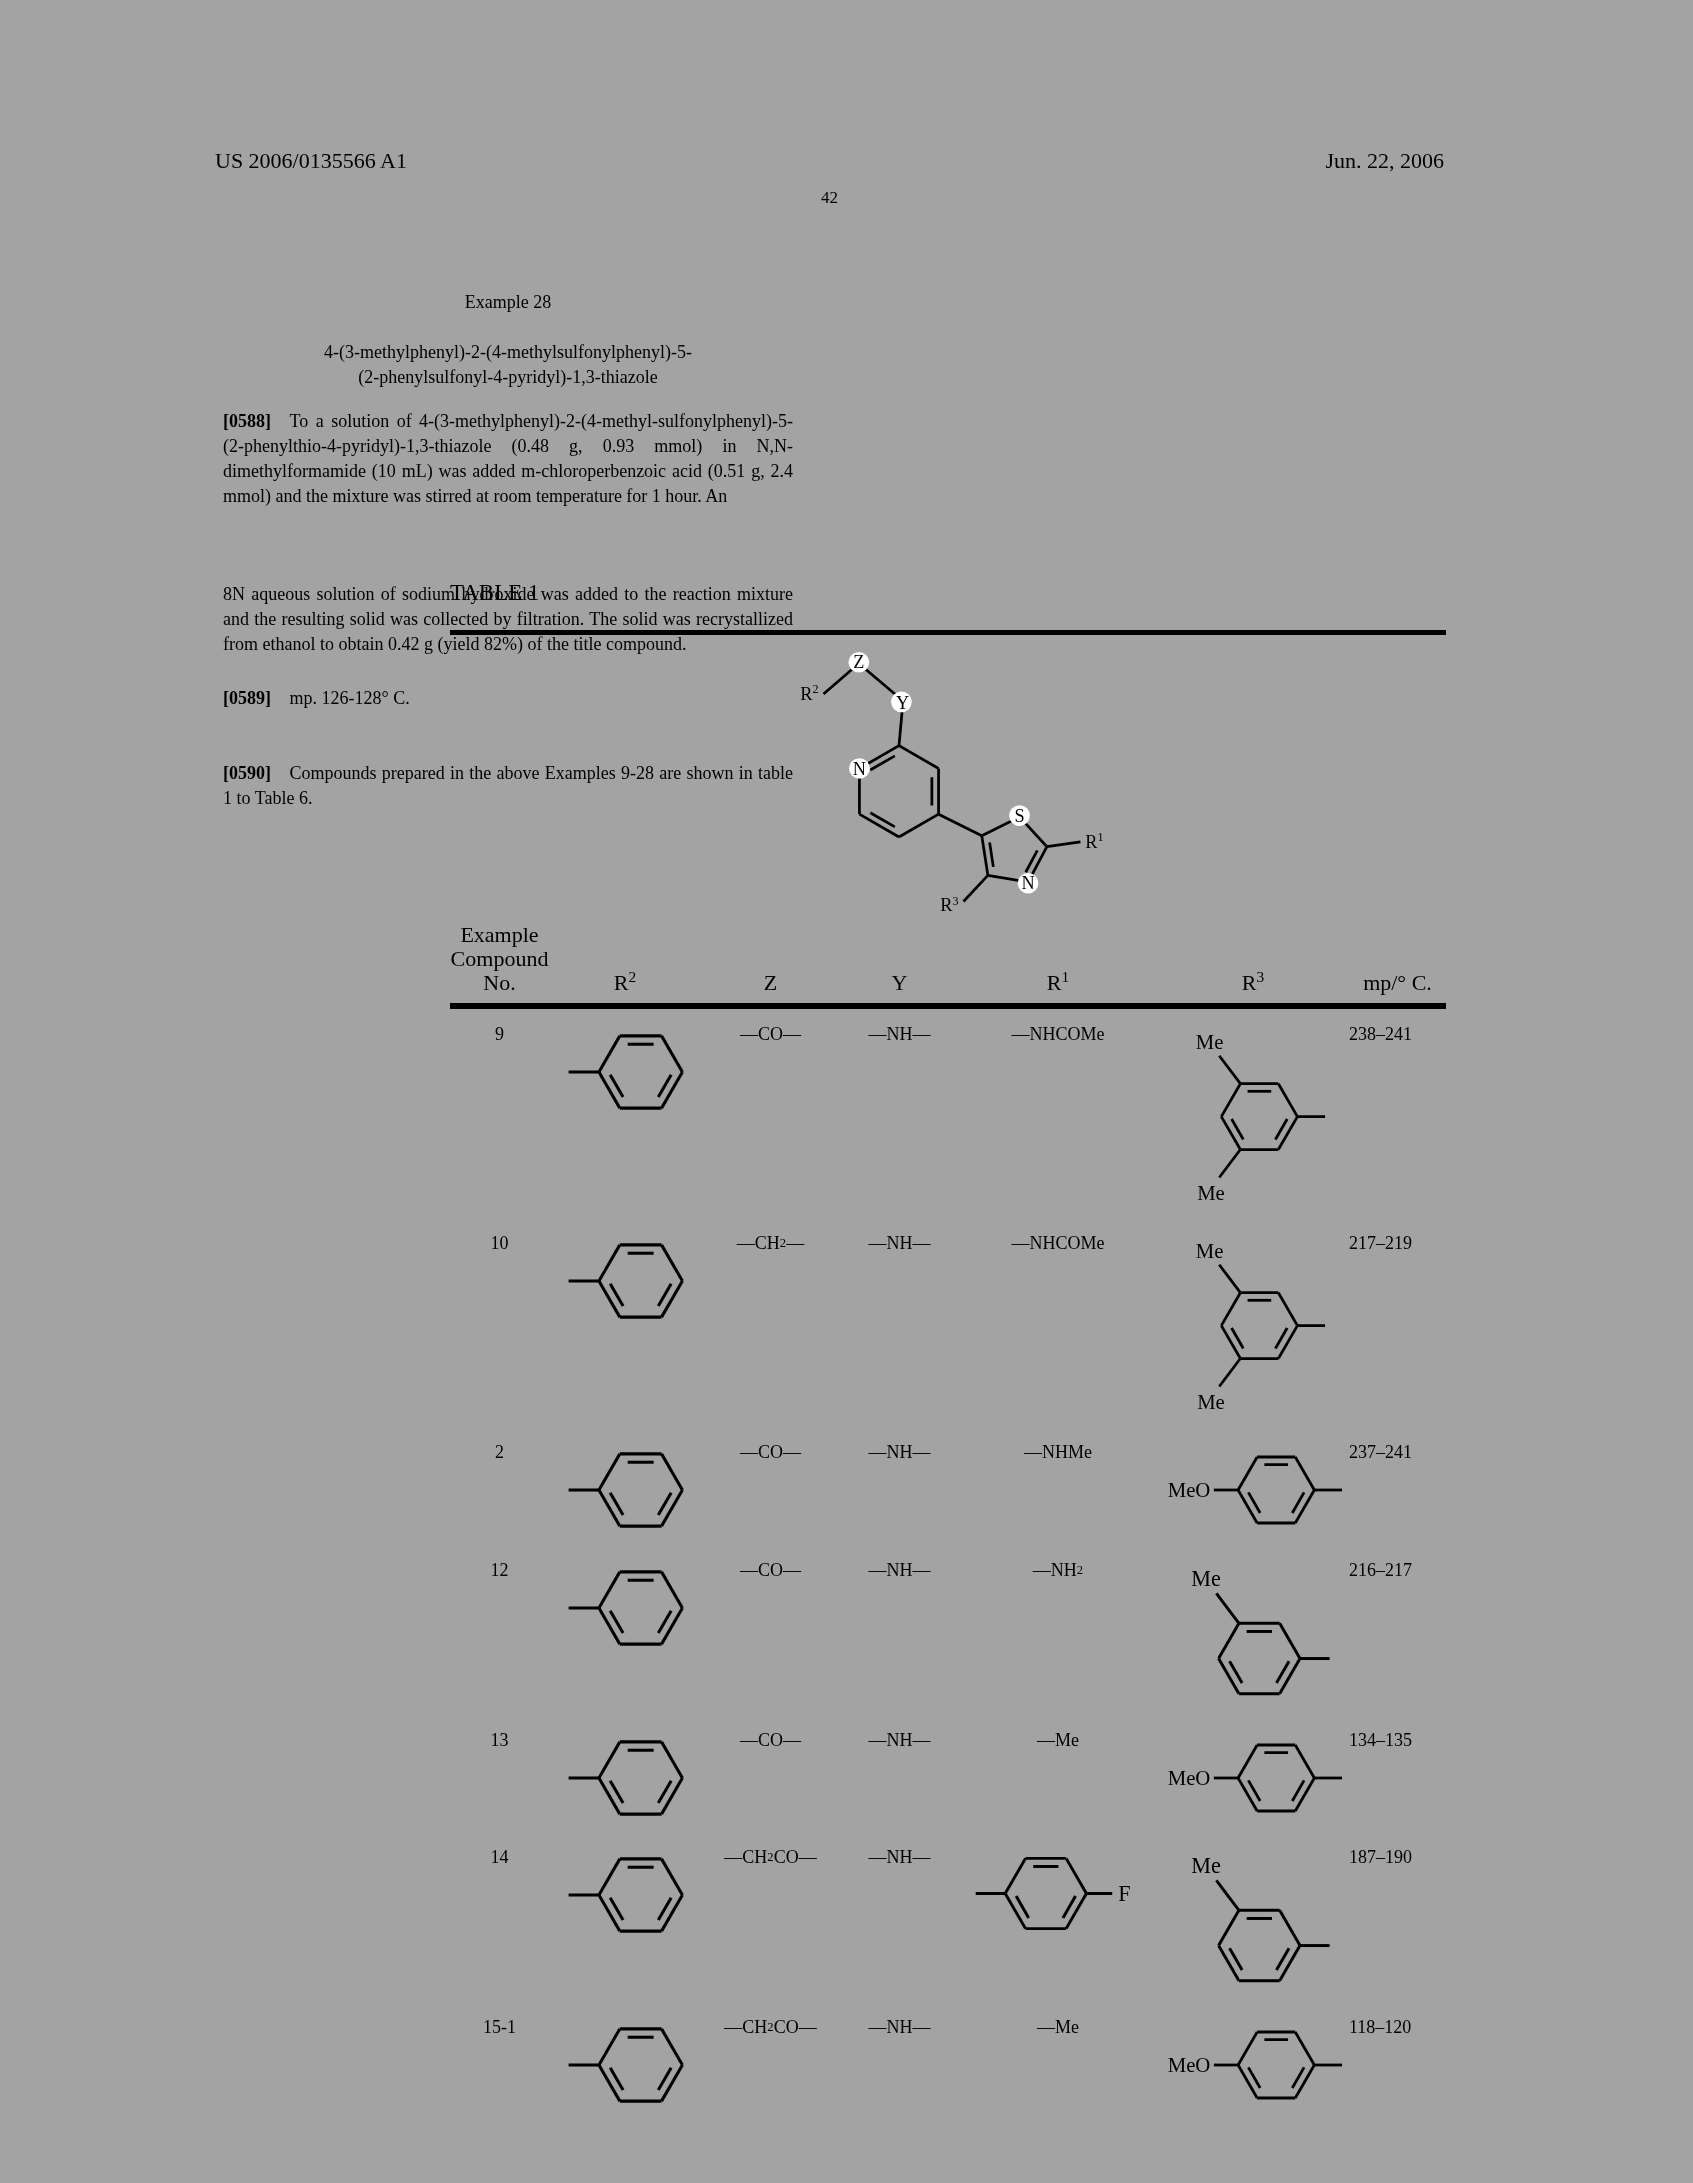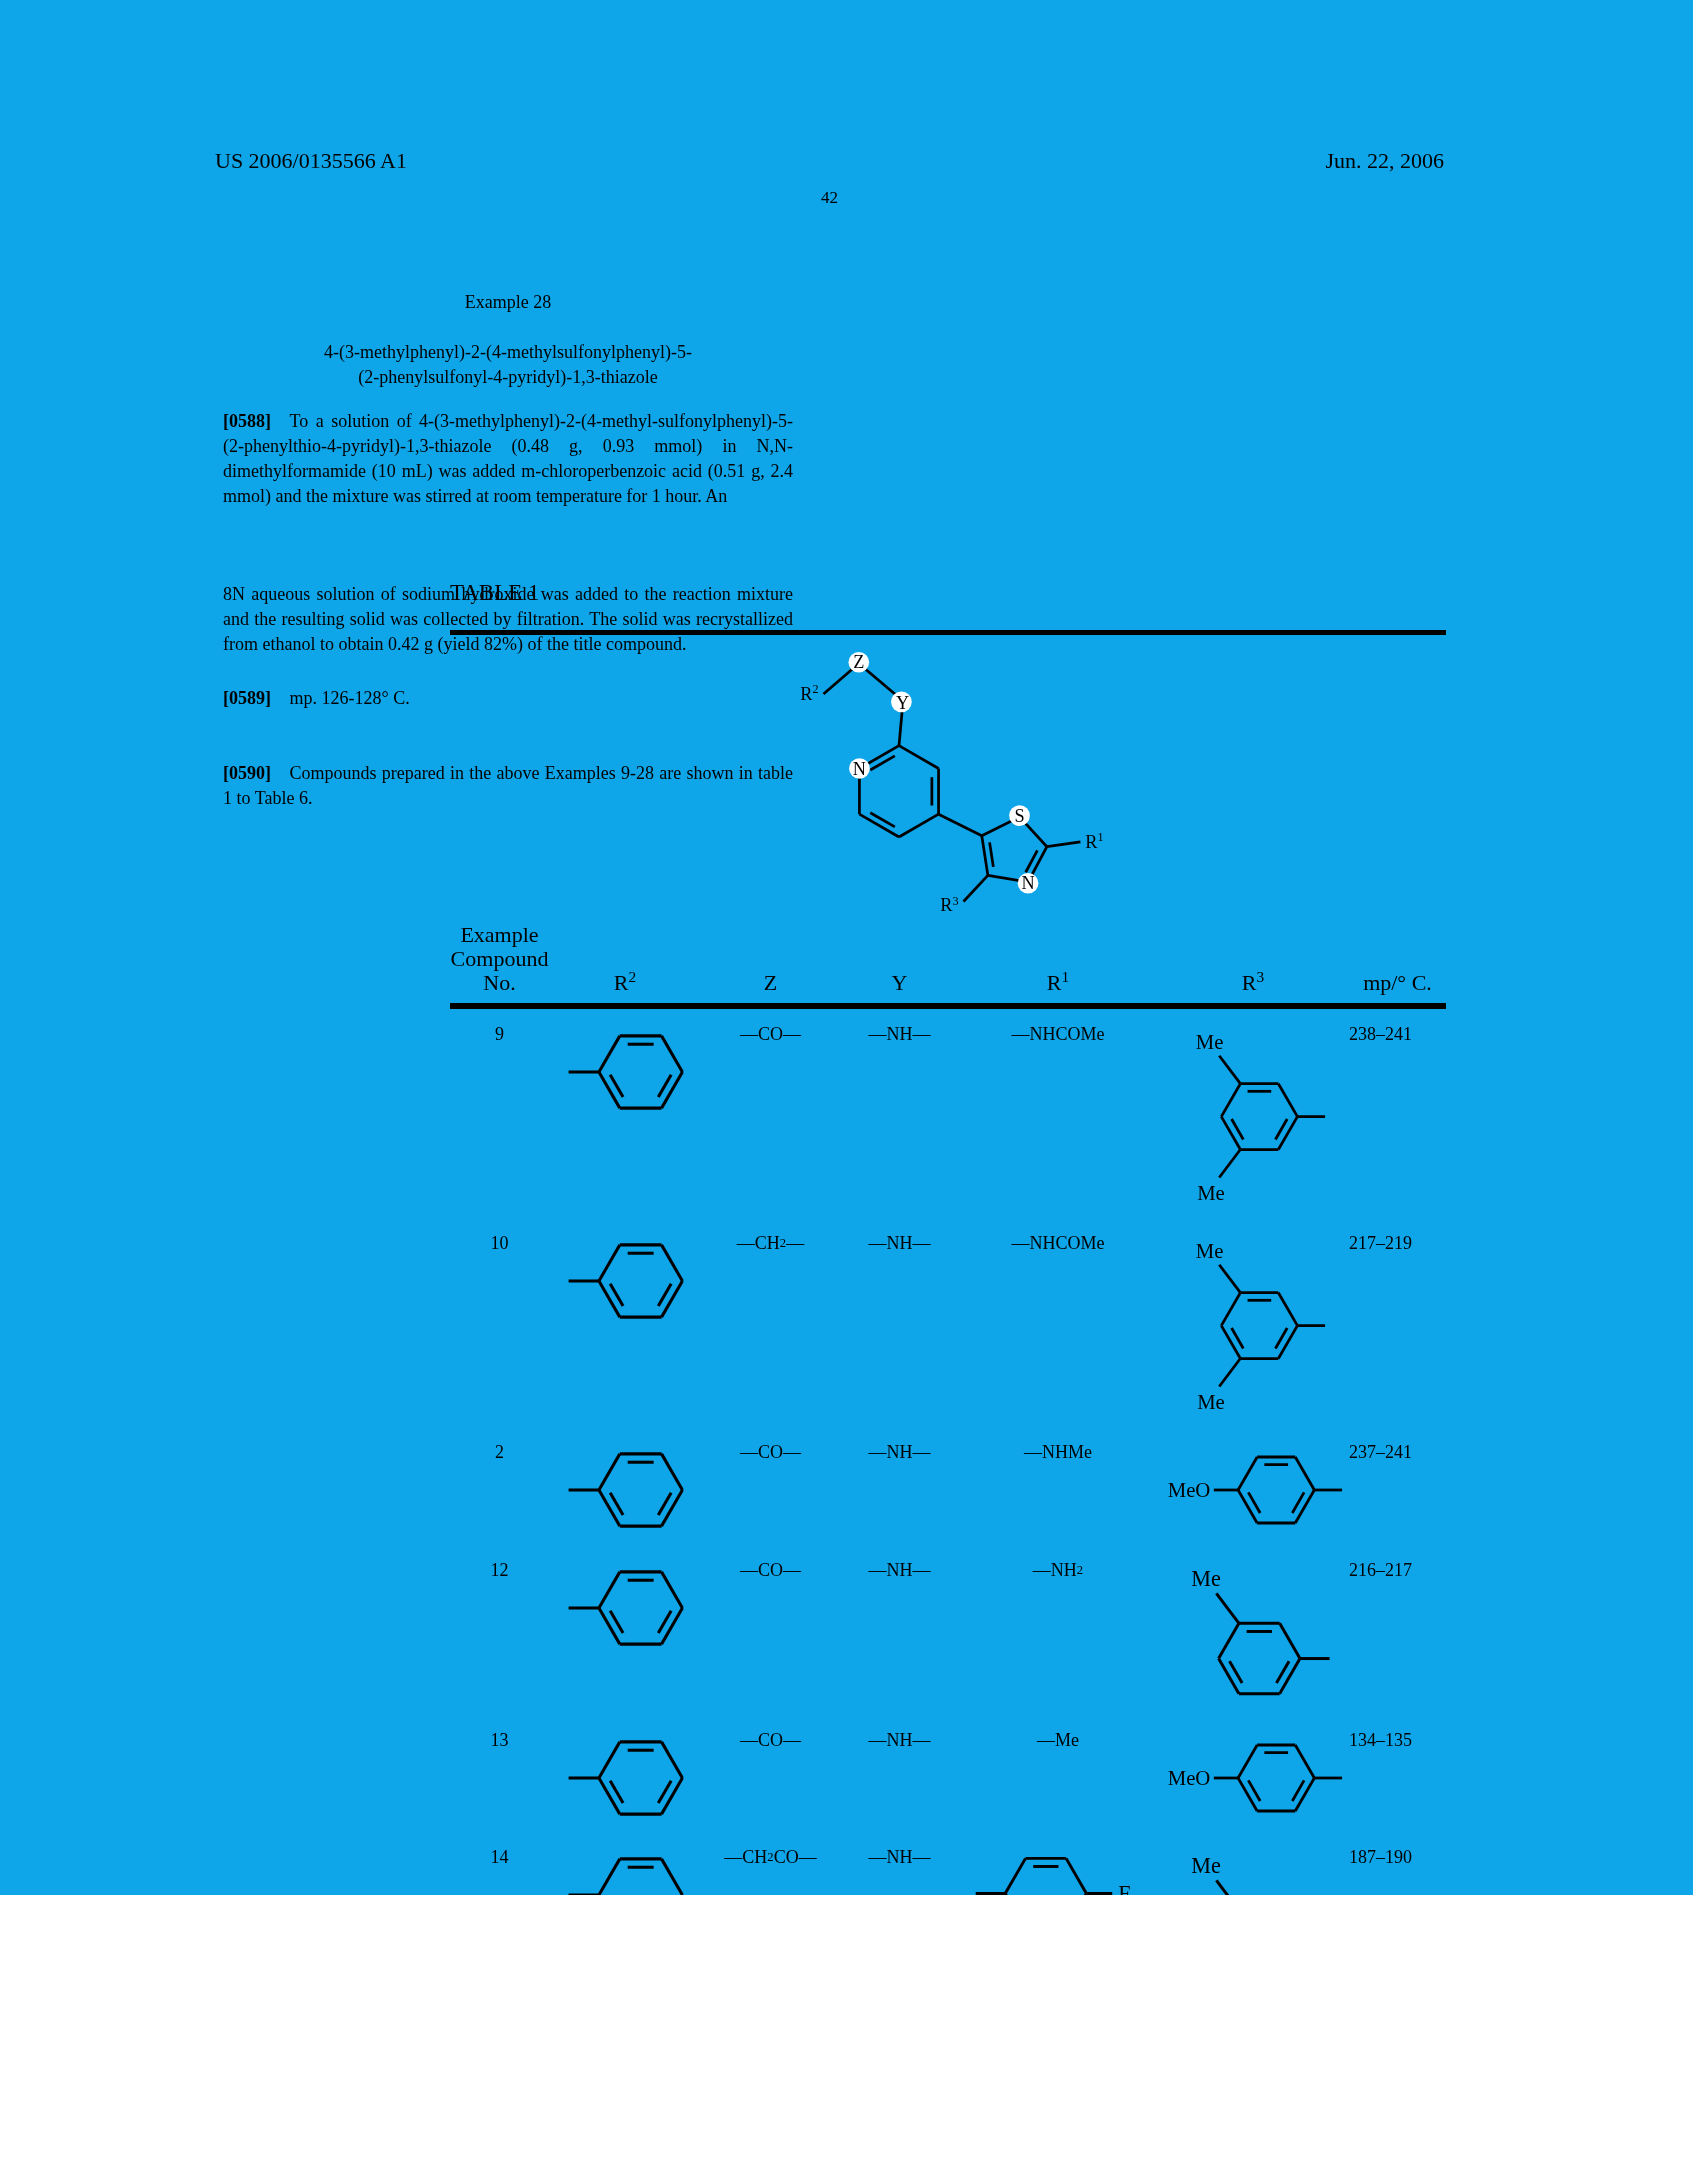--- a/index.html
+++ b/index.html
@@ -1,17 +1,17 @@
 <!DOCTYPE html>
 <html style="font-size:10.6px"><head>
 <meta charset="utf-8">
 <style>
   html,body{margin:0;padding:0;background:#fff;}
   body{width:1694px;height:2183px;font-family:"Liberation Serif",serif;color:#000;}
-  .page{position:relative;width:1694px;height:1895px;background:#0ea5e9;overflow:hidden;}
+  .page{position:relative;width:1694px;height:2183px;background:#a3a3a3;overflow:hidden;}
   .hdr{position:absolute;top:148px;left:215px;width:1229px;display:flex;justify-content:space-between;font-size:22px;}
   .pageno{position:absolute;top:188px;left:215px;width:1229px;text-align:center;font-size:17px;}
   .cols{position:absolute;top:290px;left:215px;width:1229px;display:flex;gap:57px;flex-direction:column;}
   .col{width:586px;font-size:18px;line-height:25px;text-align:justify;}
   .tcenter{text-align:center;}
   .example-heading{margin-bottom:25px;}
   .compound-name{margin-bottom:18.5px;}
   .ptag{font-weight:bold;margin-right:18.5px;}
   .para{margin:8px;}
   .p-589{margin-top:29px;}

